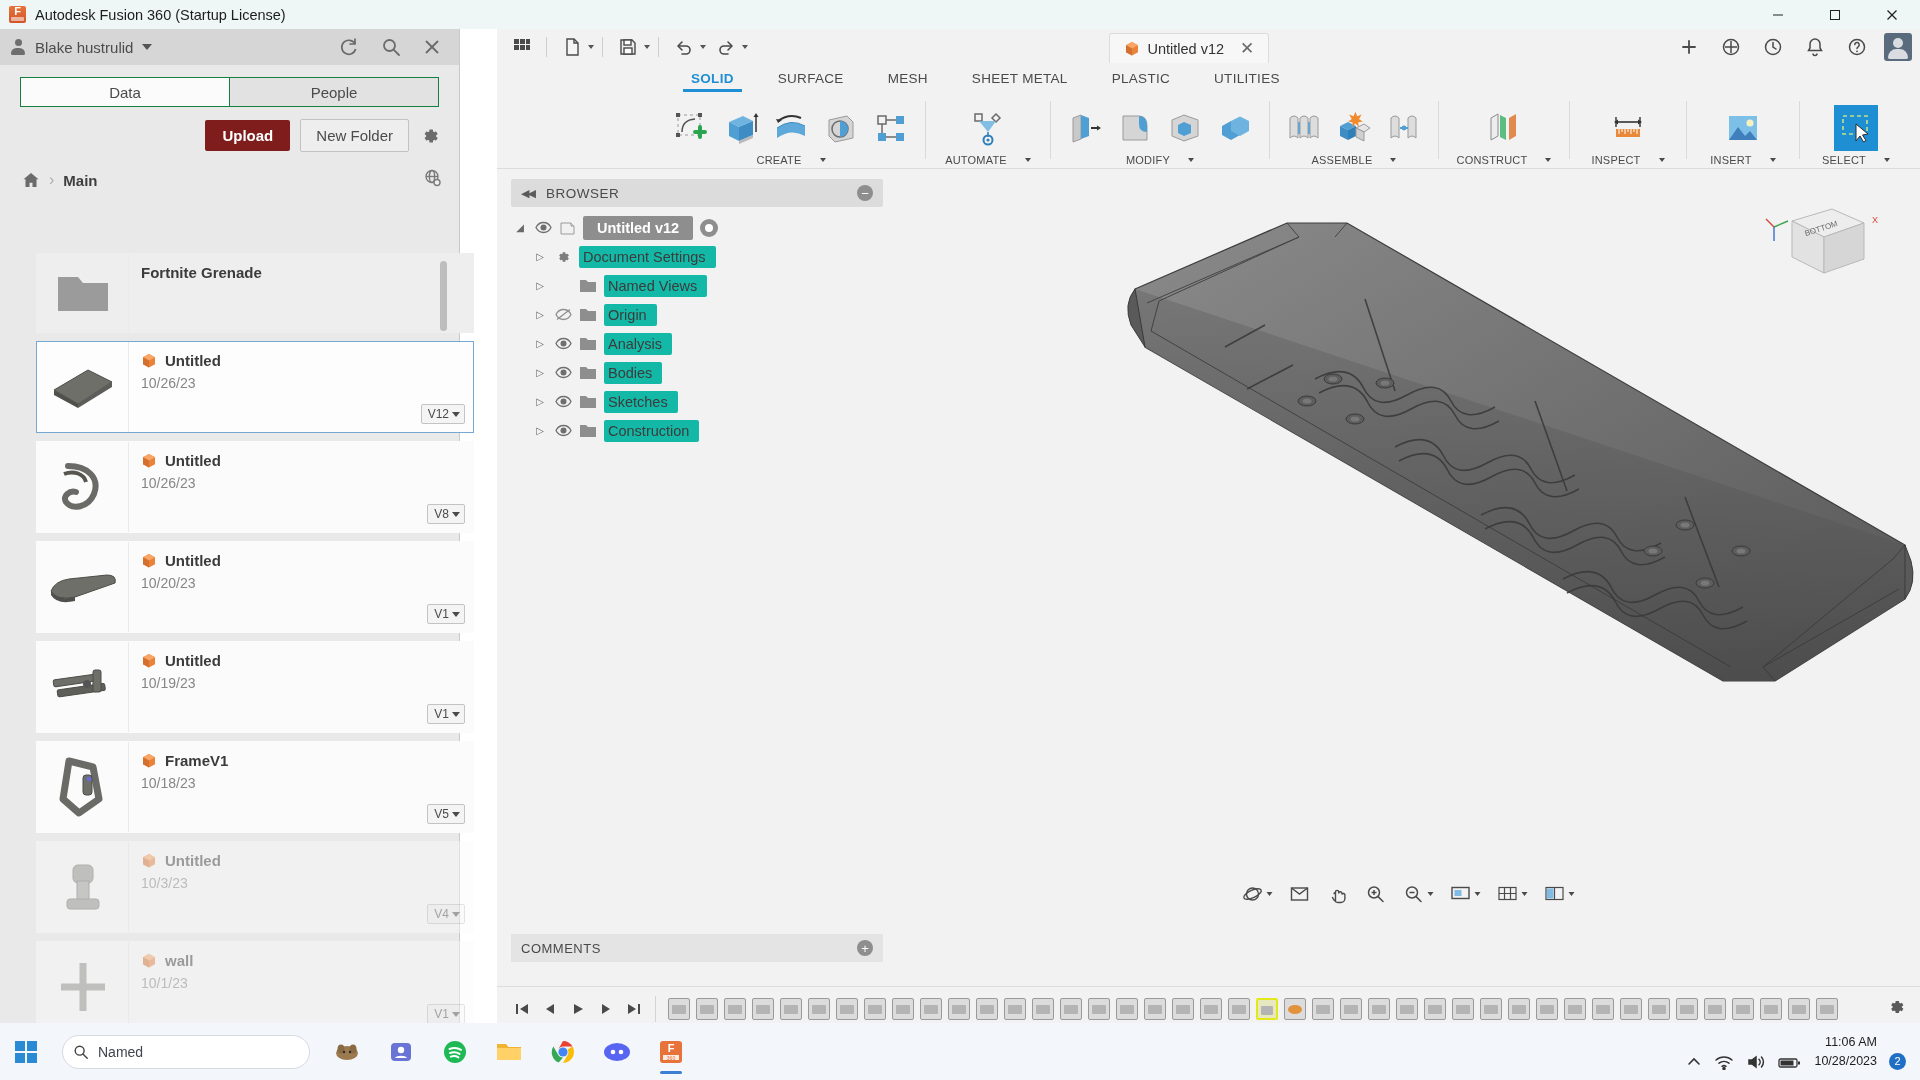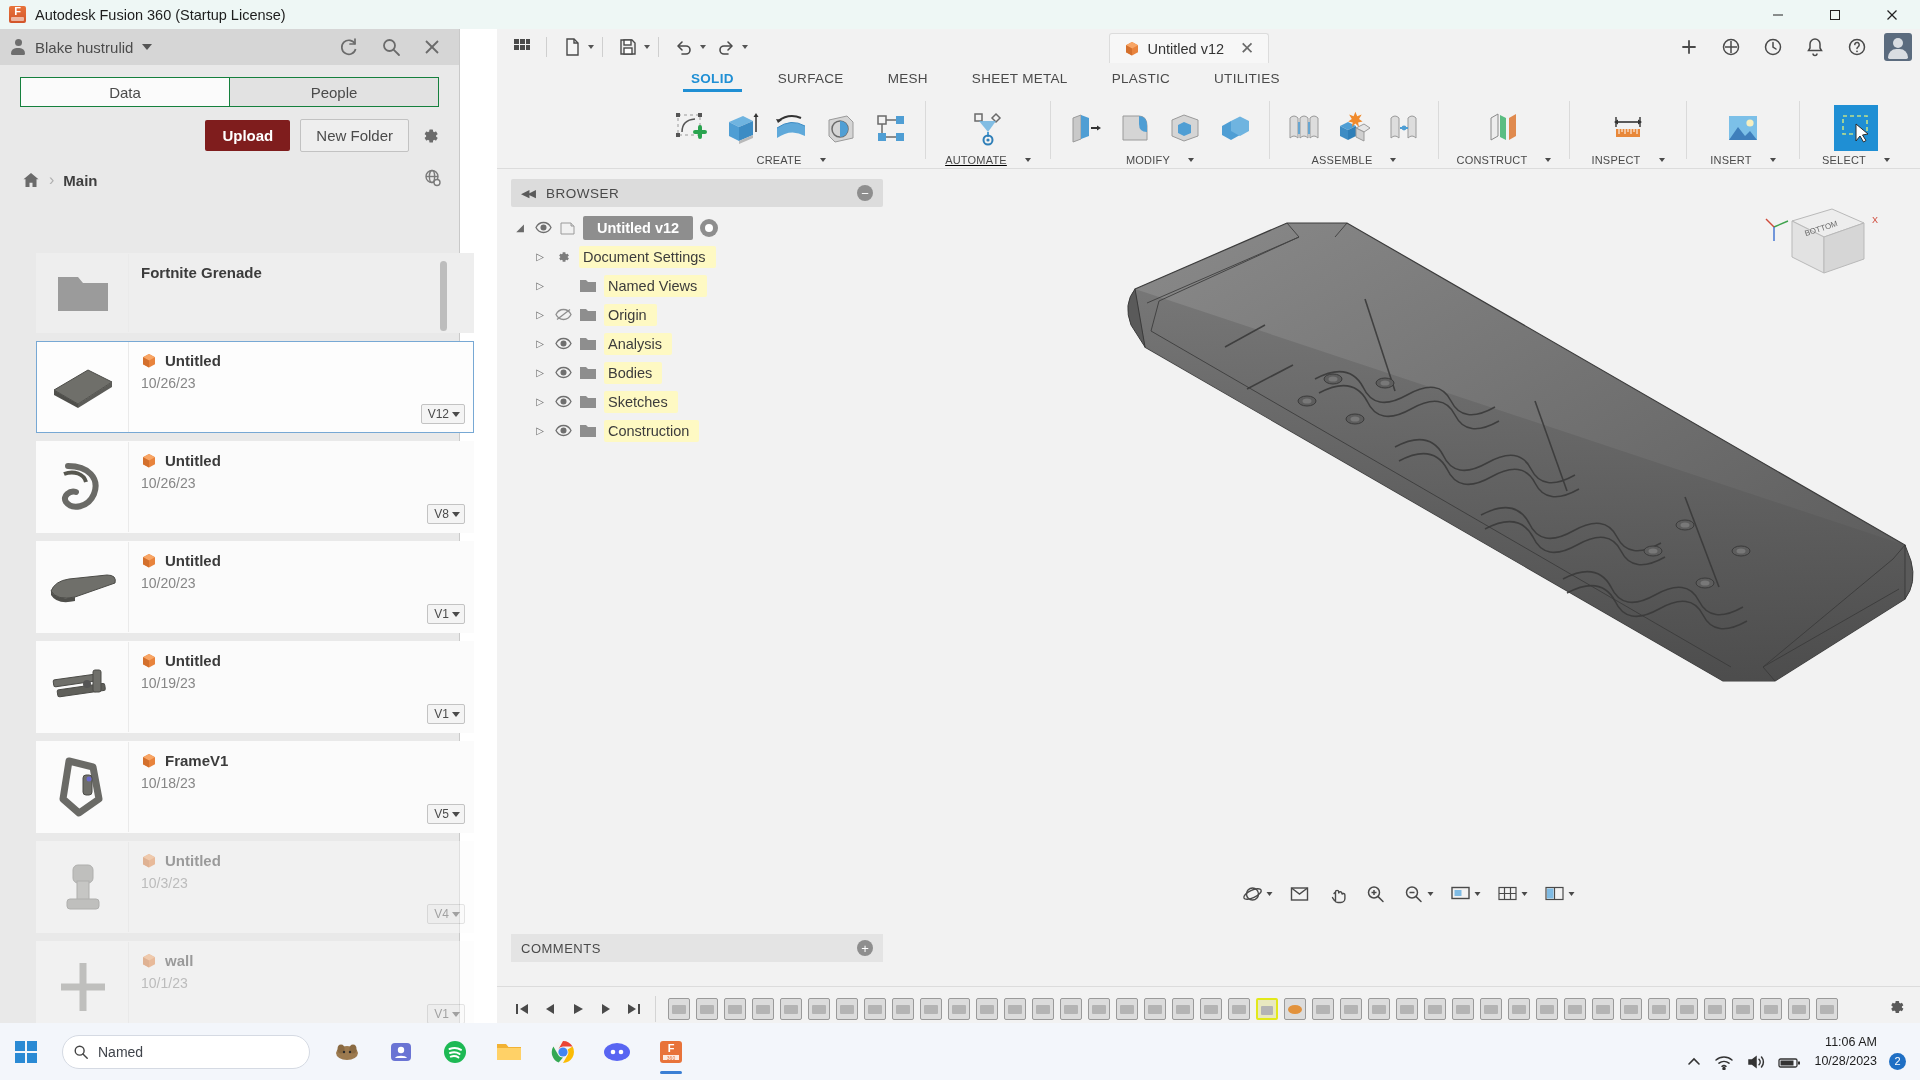--- a/index.html
+++ b/index.html
@@ -172,21 +172,21 @@
   }
   .br-head .lbl { font-size:13.5px; color:#4a4a4a; letter-spacing:.5px; }
   .br-head .minus { margin-left:auto; width:16px;height:16px;border-radius:50%;background:#8e8e8e;
     display:flex;align-items:center;justify-content:center;color:#fff;font-size:13px; line-height:1;}
   .br-collapse { color:#5a5a5a; font-size:11px; letter-spacing:-2px; }
   .tree { padding-top:6px; }
   .tnode { display:flex; align-items:center; height:29px; gap:7px; font-size:14.5px; color:#3c3c3c; }
   .tnode .arrow { width:14px; text-align:center; color:#6a6a6a; font-size:10px; }
   .tnode .eye { width:18px; display:flex; align-items:center; justify-content:center; color:#6f6f6f; }
   .tnode .fold { width:18px; height:15px; }
-  .tnode .nm { background:#fef9c3; padding: 3px 10px 3px 4px; border-radius:2px; }
+  .tnode .nm { background:#14b8a6; padding: 3px 10px 3px 4px; border-radius:2px; }
   .tnode.root { margin-left:2px; }
   .tnode.root .nm {
     background:#8e8e8e; color:#fff; font-weight:bold; padding: 4px 14px; border-radius:2px;
   }
   .root-dot { width:18px;height:18px;border-radius:50%;background:#8e8e8e;display:flex;align-items:center;justify-content:center;}
   .root-dot i { width:8px;height:8px;border-radius:50%;background:#fff; display:block;}
   .doc-ic { width:17px;height:17px; }
 
   
   .comments {
@@ -708,21 +708,21 @@
             </div>
           </div>
           <div class="grp-label">
             <span>CREATE</span>
               <span class="tri"></span>
           </div>
         </div>
 
         <div class="grp-div"></div>
 
-        <div class="grp" style="min-width:112px;text-decoration:underline;">
+        <div class="grp" style="min-width:112px;">
           <div class="grp-icons">
             <div class="gi">
               <svg width="36" height="36" viewBox="0 0 36 36">
                 <rect x="5" y="4" width="7" height="7" fill="none" stroke="#6a6a6a" stroke-width="1.5"></rect>
                 <path d="M26 4l4 4-4 4-4-4z" fill="none" stroke="#6a6a6a" stroke-width="1.5"></path>
                 <path d="M9 11 L18 22 L26 11" fill="#6fb4e0" opacity=".85"></path>
                 <line x1="18" y1="22" x2="18" y2="27" stroke="#4f9ed4" stroke-width="2"></line>
                 <circle cx="18" cy="30" r="4.5" fill="none" stroke="#2f7fb8" stroke-width="2"></circle>
                 <circle cx="18" cy="30" r="1.6" fill="#2f7fb8"></circle>
               </svg>

